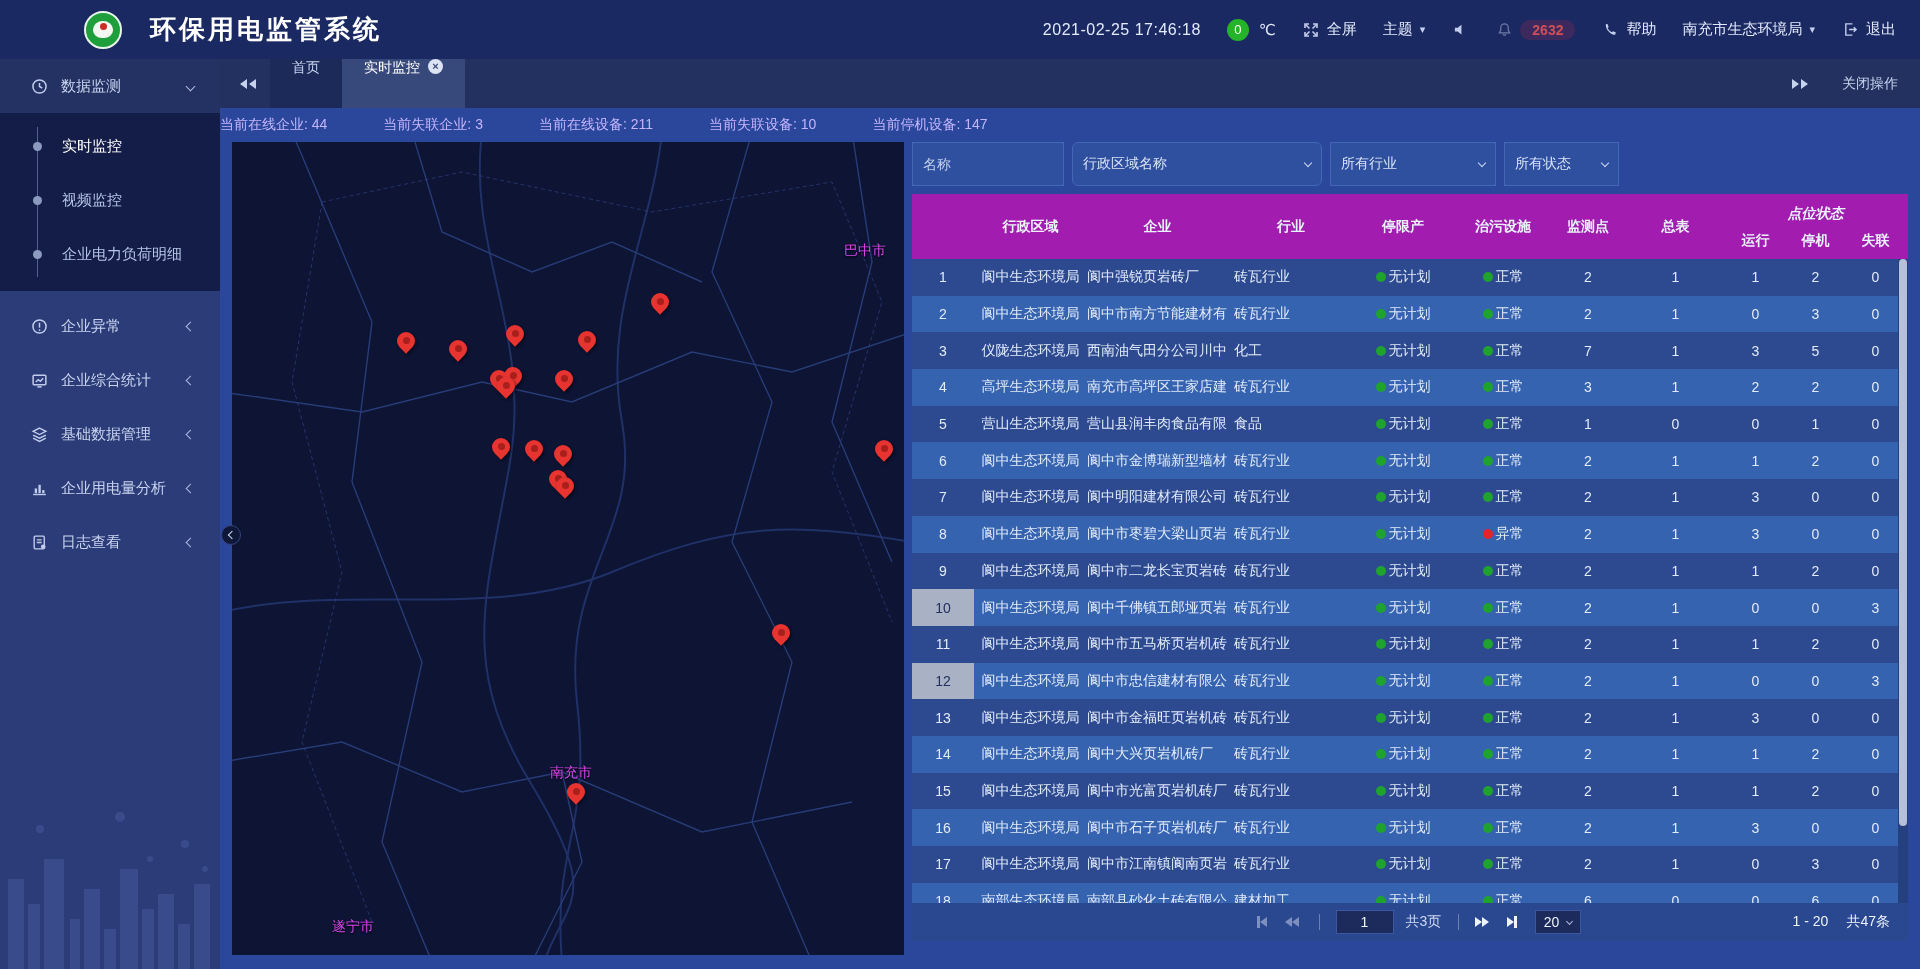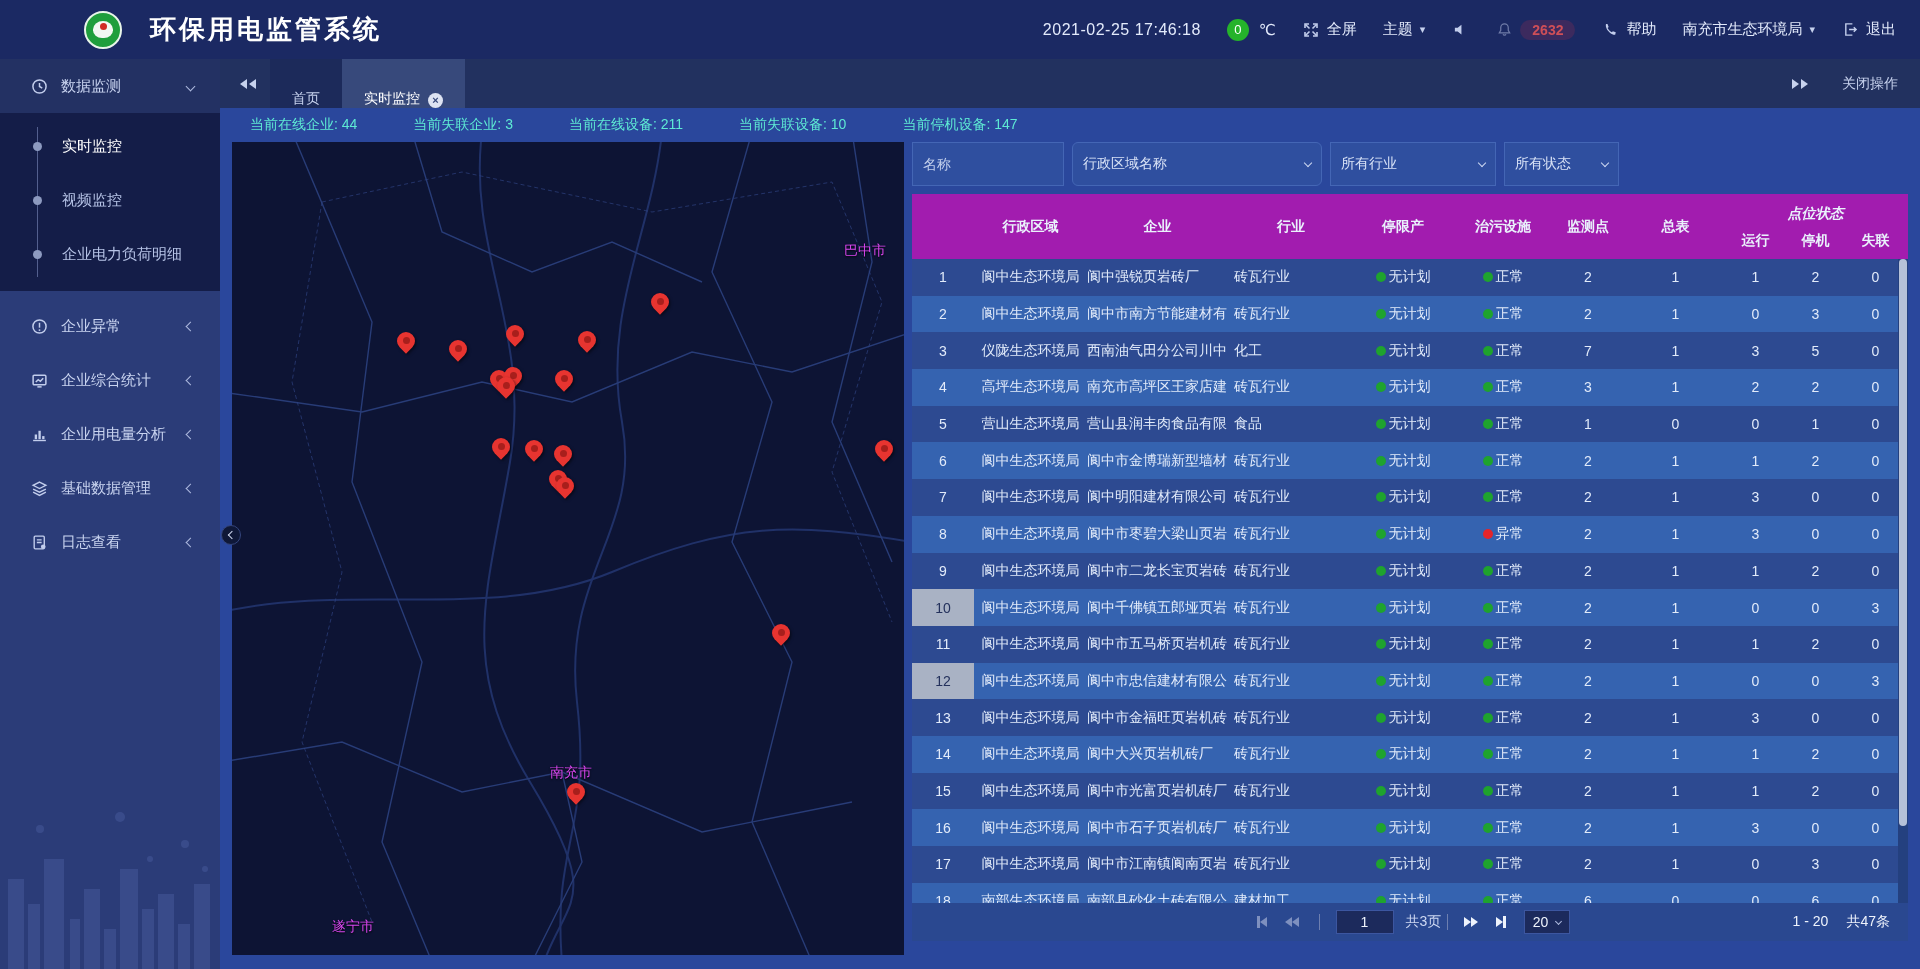--- a/index.html
+++ b/index.html
@@ -47,29 +47,29 @@
   .collapse-btn { position:absolute; left:221px; top:466px; width:20px; height:20px; border-radius:50%; background:#0f1838; border:1px solid #34457c; color:#cfd8ef; display:flex; align-items:center; justify-content:center; cursor:pointer; z-index:5; }
   .collapse-btn .chev { width:6px; height:6px; border-color:#cfd8ef; margin-left:2px; }
 
   
   .content { flex:1; display:flex; flex-direction:column; background:#2a479c; min-width:0; }
   .tabbar { height:49px; background:#22315f; display:flex; align-items:center; flex:0 0 auto; }
   .tab-nav { color:#c7d2ee; display:flex; align-items:center; gap:2px; margin:0 14px 0 20px; cursor:pointer; }
   .tri-l,.tri-r { width:0; height:0; border-top:5px solid transparent; border-bottom:5px solid transparent; }
   .tri-l { border-right:7px solid currentColor; }
   .tri-r { border-left:7px solid currentColor; }
-  .tab { height:49px; display:flex; align-items:flex-end; gap:8px; padding:0 22px; color:#c7d2ee; cursor:pointer; font-size:14px; }
+  .tab { height:49px; display:flex; align-items:flex-start; gap:8px; padding:0 22px; color:#c7d2ee; cursor:pointer; font-size:14px; }
   .tab.inactive { background:#1c2a5a; }
   .tab.active { background:#37497b; color:#ffffff; }
   .tab-close { width:15px; height:15px; border-radius:50%; background:#dde3f2; color:#37497b; font-size:11px; line-height:15px; text-align:center; font-weight:bold; cursor:pointer; }
   .tab-right { margin-left:auto; display:flex; align-items:center; gap:34px; padding-right:22px; color:#c7d2ee; }
   .close-ops { cursor:pointer; font-size:14px; }
 
   
-  .stats { height:34px; display:flex; align-items:center; gap:56px; padding-left:30px; color:#5eead4; flex:0 0 auto; font-size:14px; }
+  .stats { height:34px; display:flex; align-items:center; gap:56px; color:#c4b5fd; flex:0 0 auto; font-size:14px; }
 
   
   .body-row { flex:1; display:flex; padding:0 12px 14px 12px; min-height:0; }
   .map-panel { width:672px; height:813px; background:#0d1434; position:relative; flex:0 0 auto; overflow:hidden; }
   .map-city { position:absolute; color:#d946ef; font-size:14px; text-shadow:0 1px 2px #000; }
   .pin { position:absolute; width:20px; height:20px; }
   .pin::before { content:''; position:absolute; width:18px; height:18px; background:#e73430; border-radius:50% 50% 50% 0; transform:rotate(-45deg); box-shadow:0 2px 3px rgba(0,0,0,.5); }
   .pin::after { content:''; position:absolute; left:5.5px; top:5px; width:7px; height:7px; background:#a81f1c; border-radius:50%; }
 
   .right-panel { flex:1; margin-left:8px; height:799px; display:flex; flex-direction:column; min-width:0; }
@@ -114,21 +114,21 @@
   .vscroll .thumb { position:absolute; top:0; left:1px; width:8px; height:88%; background:#b6c1d8; border-radius:4px; }
 
   
   .pagination { height:38px; background:#2a4890; display:flex; align-items:center; flex:0 0 auto; padding:0 18px 0 345px; color:#cfd9f2; }
   .pg-btn { display:flex; align-items:center; margin-right:18px; cursor:pointer; }
   .pg-btn.dim { color:#7e90bf; }
   .pg-btn.lit { color:#eef3fc; }
   .pg-bar { width:2.5px; height:12px; background:currentColor; }
   .pg-sep { width:1px; height:16px; background:#6d7fb0; margin:0 16px 0 2px; }
   .pg-input { width:58px; height:24px; background:#1c2a5c; border:1px solid #3c56a0; color:#eef3fc; text-align:center; font-size:14px; font-family:inherit; margin-right:12px; }
-  .pg-total { margin-right:4px;text-align:center; }
+  .pg-total { margin-right:15px;text-align:center; }
   .pg-size { height:24px; background:#1c2a5c; border:1px solid #3c56a0; display:flex; align-items:center; padding:0 8px; gap:8px; cursor:pointer; color:#eef3fc; }
   .pg-size .chev { width:5px; height:5px; margin-top:-2px; }
   .pg-range { margin-left:auto; color:#eef3fc; display:flex; gap:18px; }
 </style>
 </head>
 <body>
 
 <div class="app">
 
   <div class="topbar">
@@ -244,41 +244,41 @@
                   <path d="M6 14h4"></path>
                 </svg>
               </span>
               <span class="menu-label">企业综合统计</span>
               <span class="chev left"></span>
             </div>
           </div>
           <div class="menu-group">
             <div class="menu-item">
               <span class="icon">
+                <svg viewBox="0 0 16 16" width="17" height="17" fill="none" stroke="currentColor" stroke-width="1.3">
+                  <path d="M8 2l6 3-6 3-6-3z"></path>
+                  <path d="M2 8.5l6 3 6-3"></path>
+                  <path d="M2 11.5l6 3 6-3"></path>
+                </svg>
+              </span>
+              <span class="menu-label">基础数据管理</span>
+              <span class="chev left"></span>
+            </div>
+          </div>
+          <div class="menu-group">
+            <div class="menu-item">
+              <span class="icon">
                 <svg viewBox="0 0 16 16" width="17" height="17" fill="currentColor">
                   <rect x="2" y="13" width="12" height="1.3"></rect>
                   <rect x="3.5" y="8" width="2.2" height="4.4"></rect>
                   <rect x="7" y="4.5" width="2.2" height="7.9"></rect>
                   <rect x="10.5" y="9.5" width="2.2" height="2.9"></rect>
                 </svg>
               </span>
               <span class="menu-label">企业用电量分析</span>
-              <span class="chev left"></span>
-            </div>
-          </div>
-          <div class="menu-group">
-            <div class="menu-item">
-              <span class="icon">
-                <svg viewBox="0 0 16 16" width="17" height="17" fill="none" stroke="currentColor" stroke-width="1.3">
-                  <path d="M8 2l6 3-6 3-6-3z"></path>
-                  <path d="M2 8.5l6 3 6-3"></path>
-                  <path d="M2 11.5l6 3 6-3"></path>
-                </svg>
-              </span>
-              <span class="menu-label">基础数据管理</span>
               <span class="chev left"></span>
             </div>
           </div>
           <div class="menu-group">
             <div class="menu-item">
               <span class="icon">
                 <svg viewBox="0 0 16 16" width="17" height="17" fill="none" stroke="currentColor" stroke-width="1.3">
                   <rect x="3" y="2" width="9.5" height="12" rx="1"></rect>
                   <path d="M5.5 5.5h4.5M5.5 8h4.5"></path>
                   <circle cx="11.5" cy="12" r="2.2" fill="currentColor" stroke="none"></circle>

